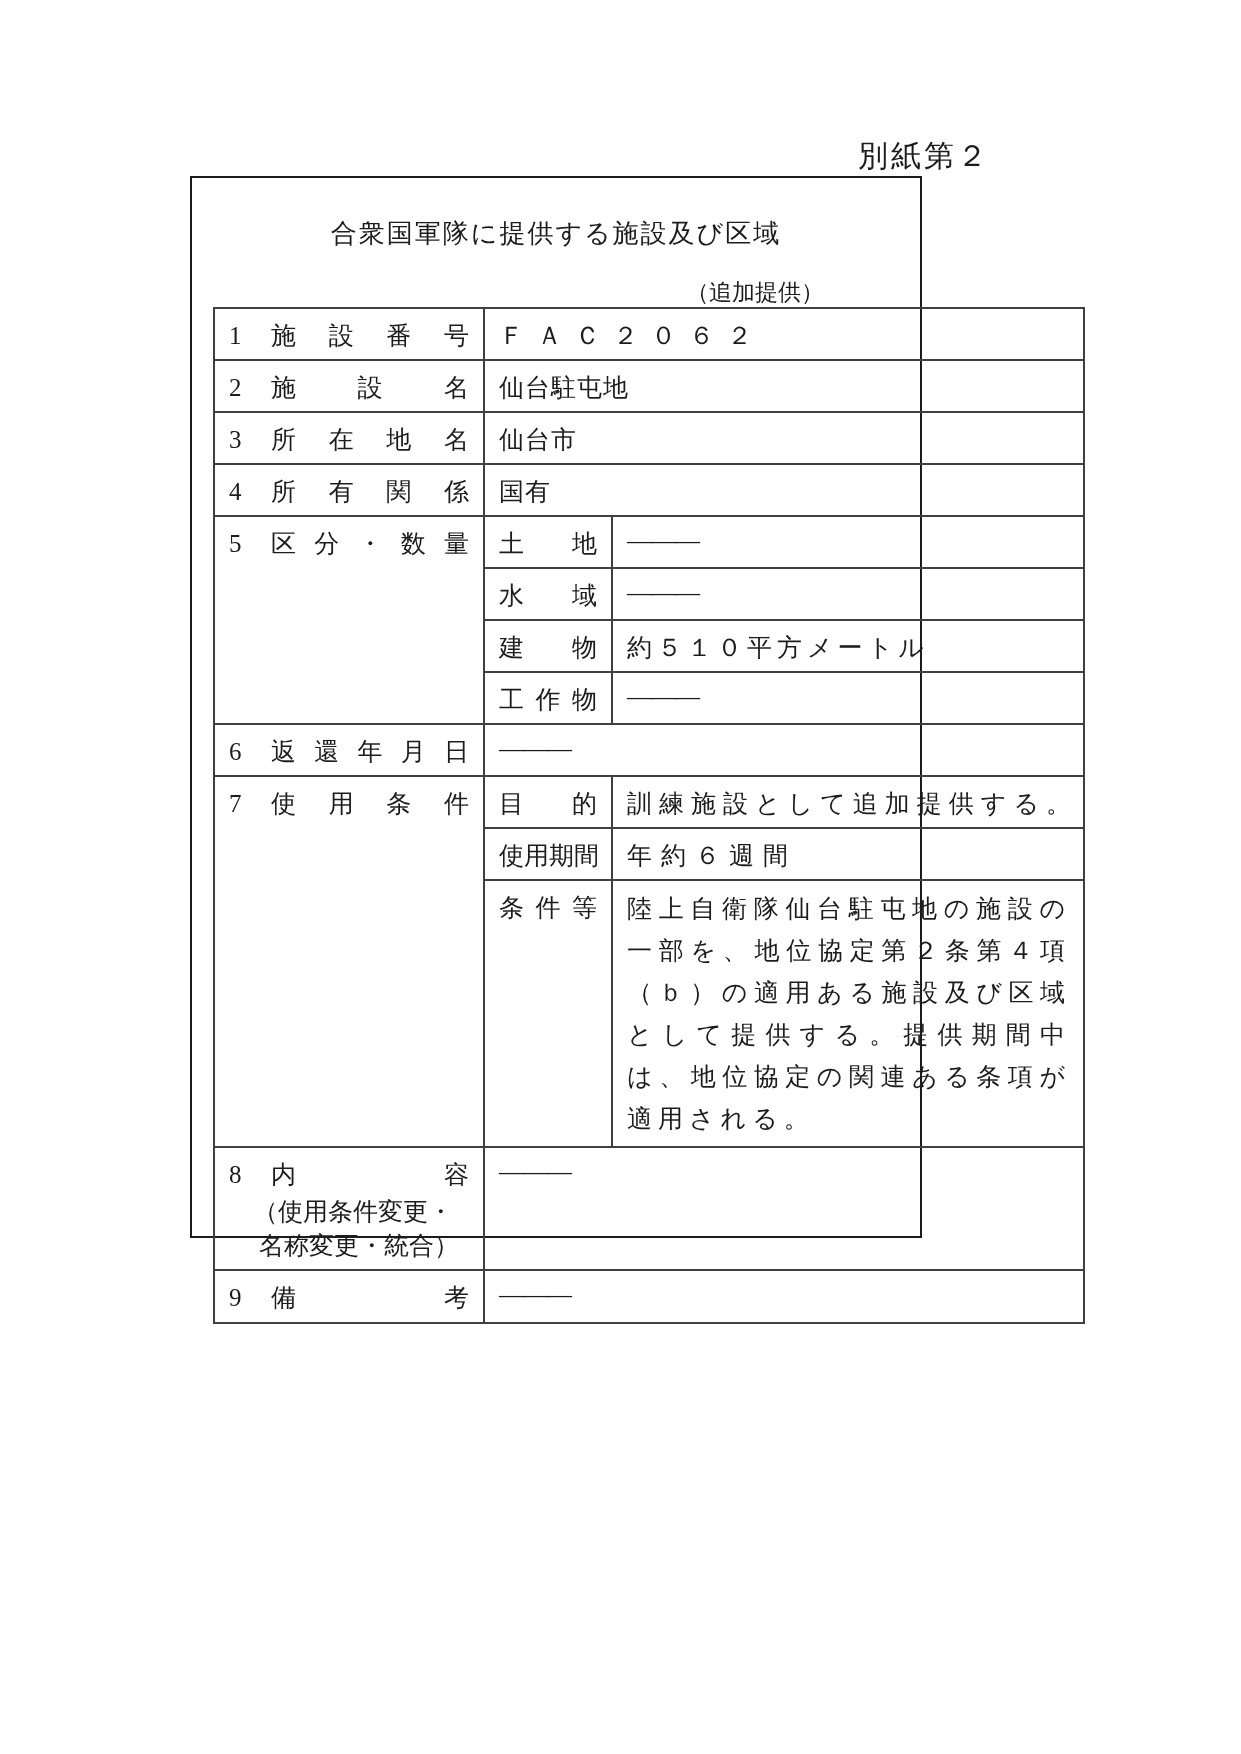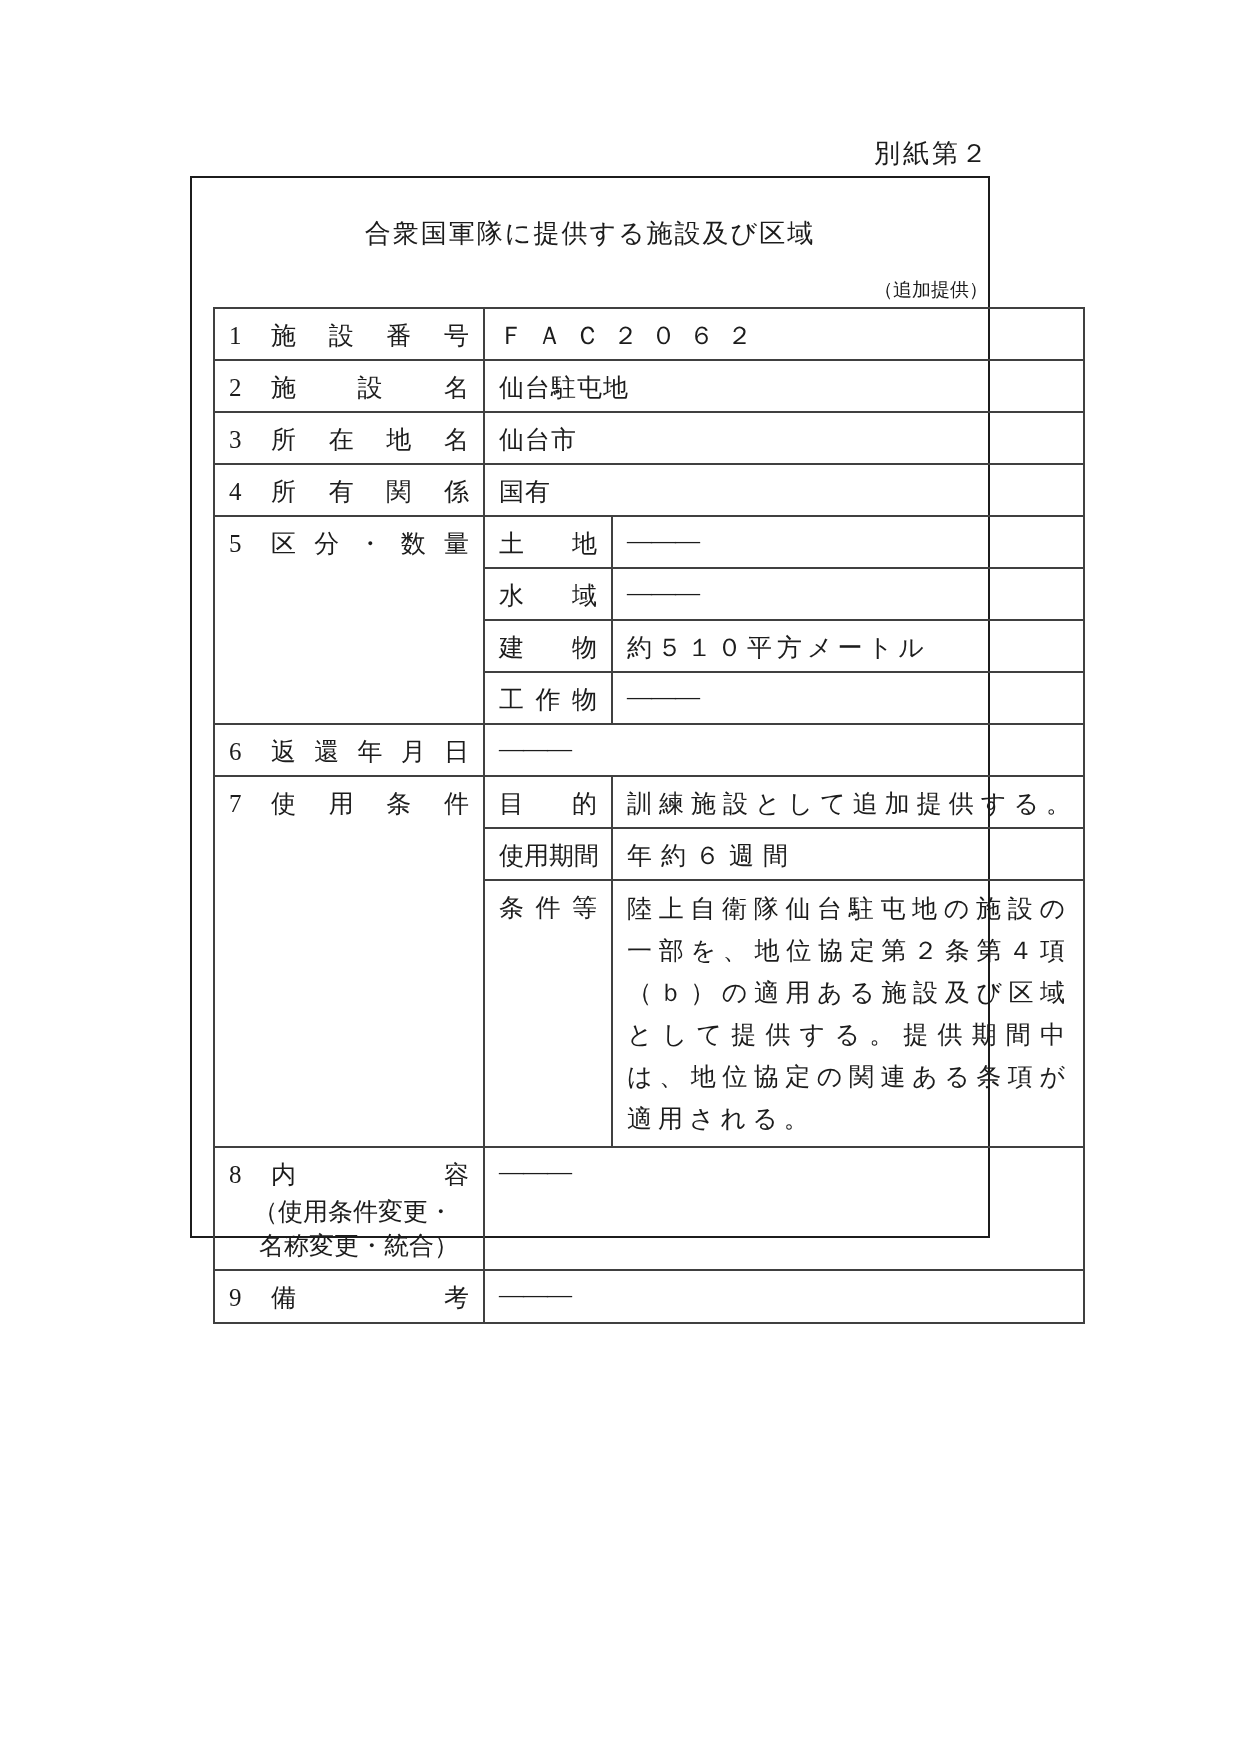--- a/index.html
+++ b/index.html
@@ -13,43 +13,44 @@
     position: relative;
     width: 1241px;
     height: 1754px;
     background: #ffffff;
     overflow: hidden;
   }
   .corner-label {
     position: absolute;
     top: 136px;
     right: 251px;
-    font-size: 26px;
+    font-size: 30px;
     letter-spacing: 3px;
     margin-left: 31px;
   }
   .outer-box {
     position: absolute;
     left: 190px;
     top: 176px;
-    width: 800px;
+    width: 732px;
     height: 1062px;
     border: 2px solid #1c1c1c;
     background: #ffffff;
   }
   .doc-title {
     margin-top: 38px;
     text-align: center;
     font-size: 26px;
     letter-spacing: 2px;
   }
   .doc-subtitle {
     margin-top: 26px;
     text-align: right;
-    font-size: 19px;
+    padding-right: 96px;
+    font-size: 23px;
   }
   table.facility-table {
     position: absolute;
     left: 21px;
     top: 129px;
     width: 870px;
     border-collapse: collapse;
     table-layout: fixed;
   }
   table.facility-table td {

